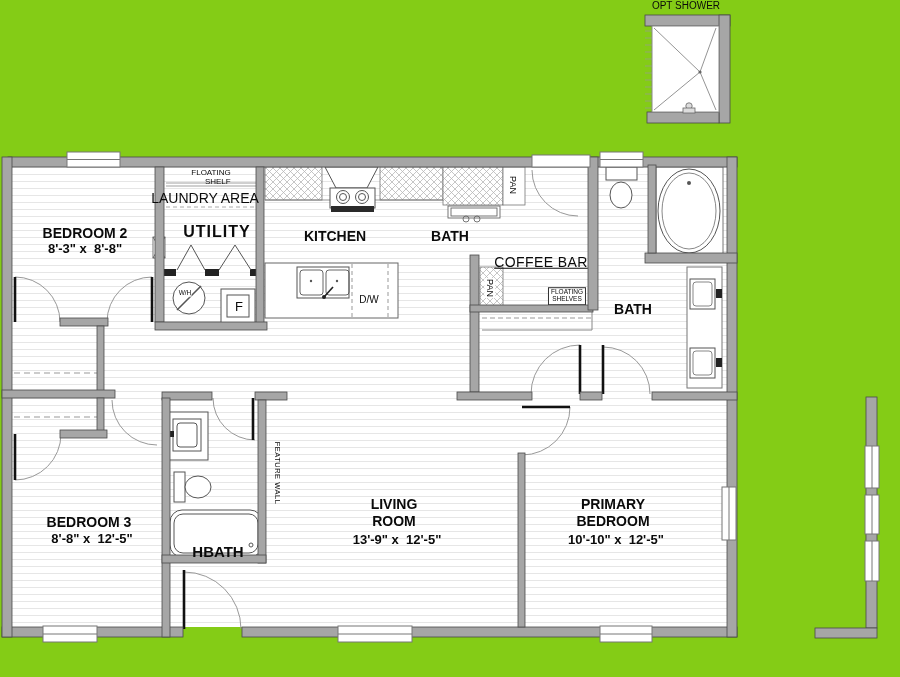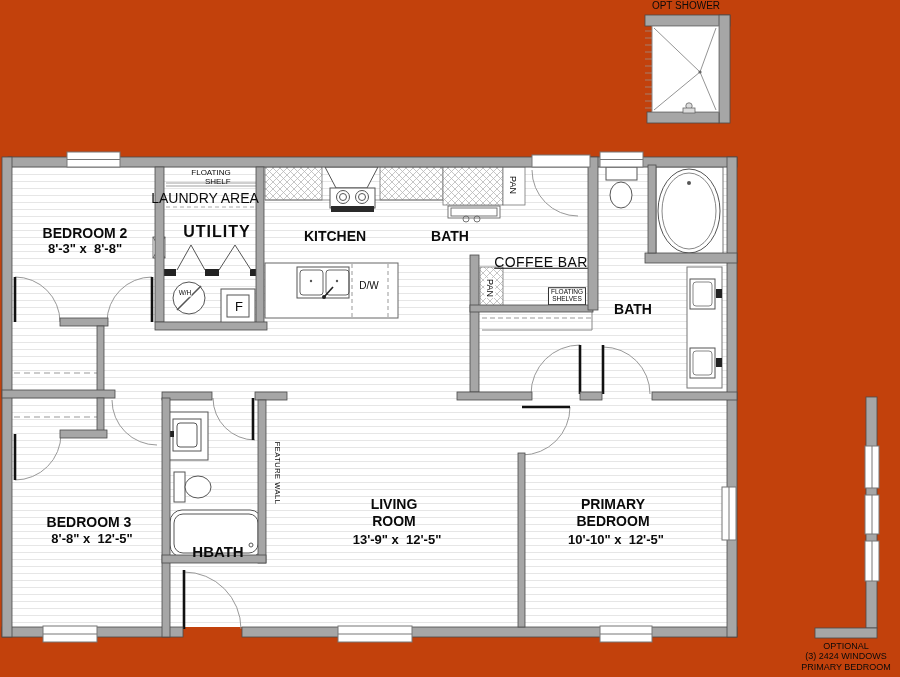--- a/index.html
+++ b/index.html
@@ -1,34 +1,34 @@
 <!DOCTYPE html>
 <html><head>
 <meta charset="utf-8">
 <style>
   html,body{margin:0;padding:0;background:#fff;}
-  #stage{position:relative;width:900px;height:677px;background:#c2410c;overflow:hidden;
+  #stage{position:relative;width:900px;height:677px;background:#84cc16;overflow:hidden;
          font-family:"Liberation Sans",sans-serif;}
   #drawing{position:absolute;left:0;top:0;}
   .lbl{position:absolute;transform:translate(-50%,-50%);color:#0a0a0a;
        font-weight:bold;text-align:center;white-space:pre;line-height:1.18;}
   .rot90{transform:translate(-50%,-50%) rotate(90deg);}
   .boxed{border:1px solid #333;background:#fff;padding:1px 2px;line-height:1.05;}
   
   .opt-shower-lbl{left:686px;top:6px;font-size:10px;font-weight:normal;}
   .b2-name{left:85px;top:233px;font-size:14px;}
   .b2-dims{left:85px;top:249px;font-size:13px;}
   .utility-name{left:217px;top:232px;font-size:16px;letter-spacing:1px;}
   .floating-shelf{left:211px;top:177px;font-size:8px;font-weight:normal;text-align:right;}
   .laundry-area{left:205px;top:198px;font-size:14px;font-weight:normal;}
   .kitchen-name{left:335px;top:236px;font-size:14px;}
   .hallbath-name{left:450px;top:236px;font-size:14px;}
   .pan-upper{left:513px;top:185px;font-size:9px;font-weight:normal;}
   .pan-lower{left:490px;top:288px;font-size:9px;font-weight:normal;background:#fff;padding:0 1px;}
-  .dw{left:369px;top:286px;font-size:10px;font-weight:normal;}
+  .dw{left:369px;top:300px;font-size:10px;font-weight:normal;}
   .wh{left:185px;top:293px;font-size:6.5px;font-weight:normal;background:rgba(255,255,255,.7);}
   .f-lbl{left:239px;top:307px;font-size:13px;font-weight:normal;}
   .coffee-bar{left:541px;top:262px;font-size:14px;font-weight:normal;letter-spacing:.4px;text-decoration:underline;}
   .floating-shelves{left:567px;top:296px;font-size:6.5px;font-weight:normal;}
   .pbath-name{left:633px;top:309px;font-size:14px;}
   .b3-name{left:89px;top:522px;font-size:14px;}
   .b3-dims{left:92px;top:539px;font-size:13px;}
   .hbath-name{left:218px;top:552px;font-size:15px;}
   .feature-wall{left:277px;top:473px;font-size:7.5px;font-weight:normal;letter-spacing:.5px;}
   .living-name{left:394px;top:513px;font-size:14px;}
@@ -326,17 +326,14 @@
 <div class="lbl rot90 feature-wall">FEATURE WALL</div>
 
 <div class="lbl living-name">LIVING
 ROOM</div>
 <div class="lbl living-dims">13'-9" x  12'-5"</div>
 
 <div class="lbl primary-name">PRIMARY
 BEDROOM</div>
 <div class="lbl primary-dims">10'-10" x  12'-5"</div>
 
-<div class="lbl optional-note">OPTIONAL
-(3) 2424 WINDOWS
-PRIMARY BEDROOM</div>
 
 </div>
 
 </body></html>

